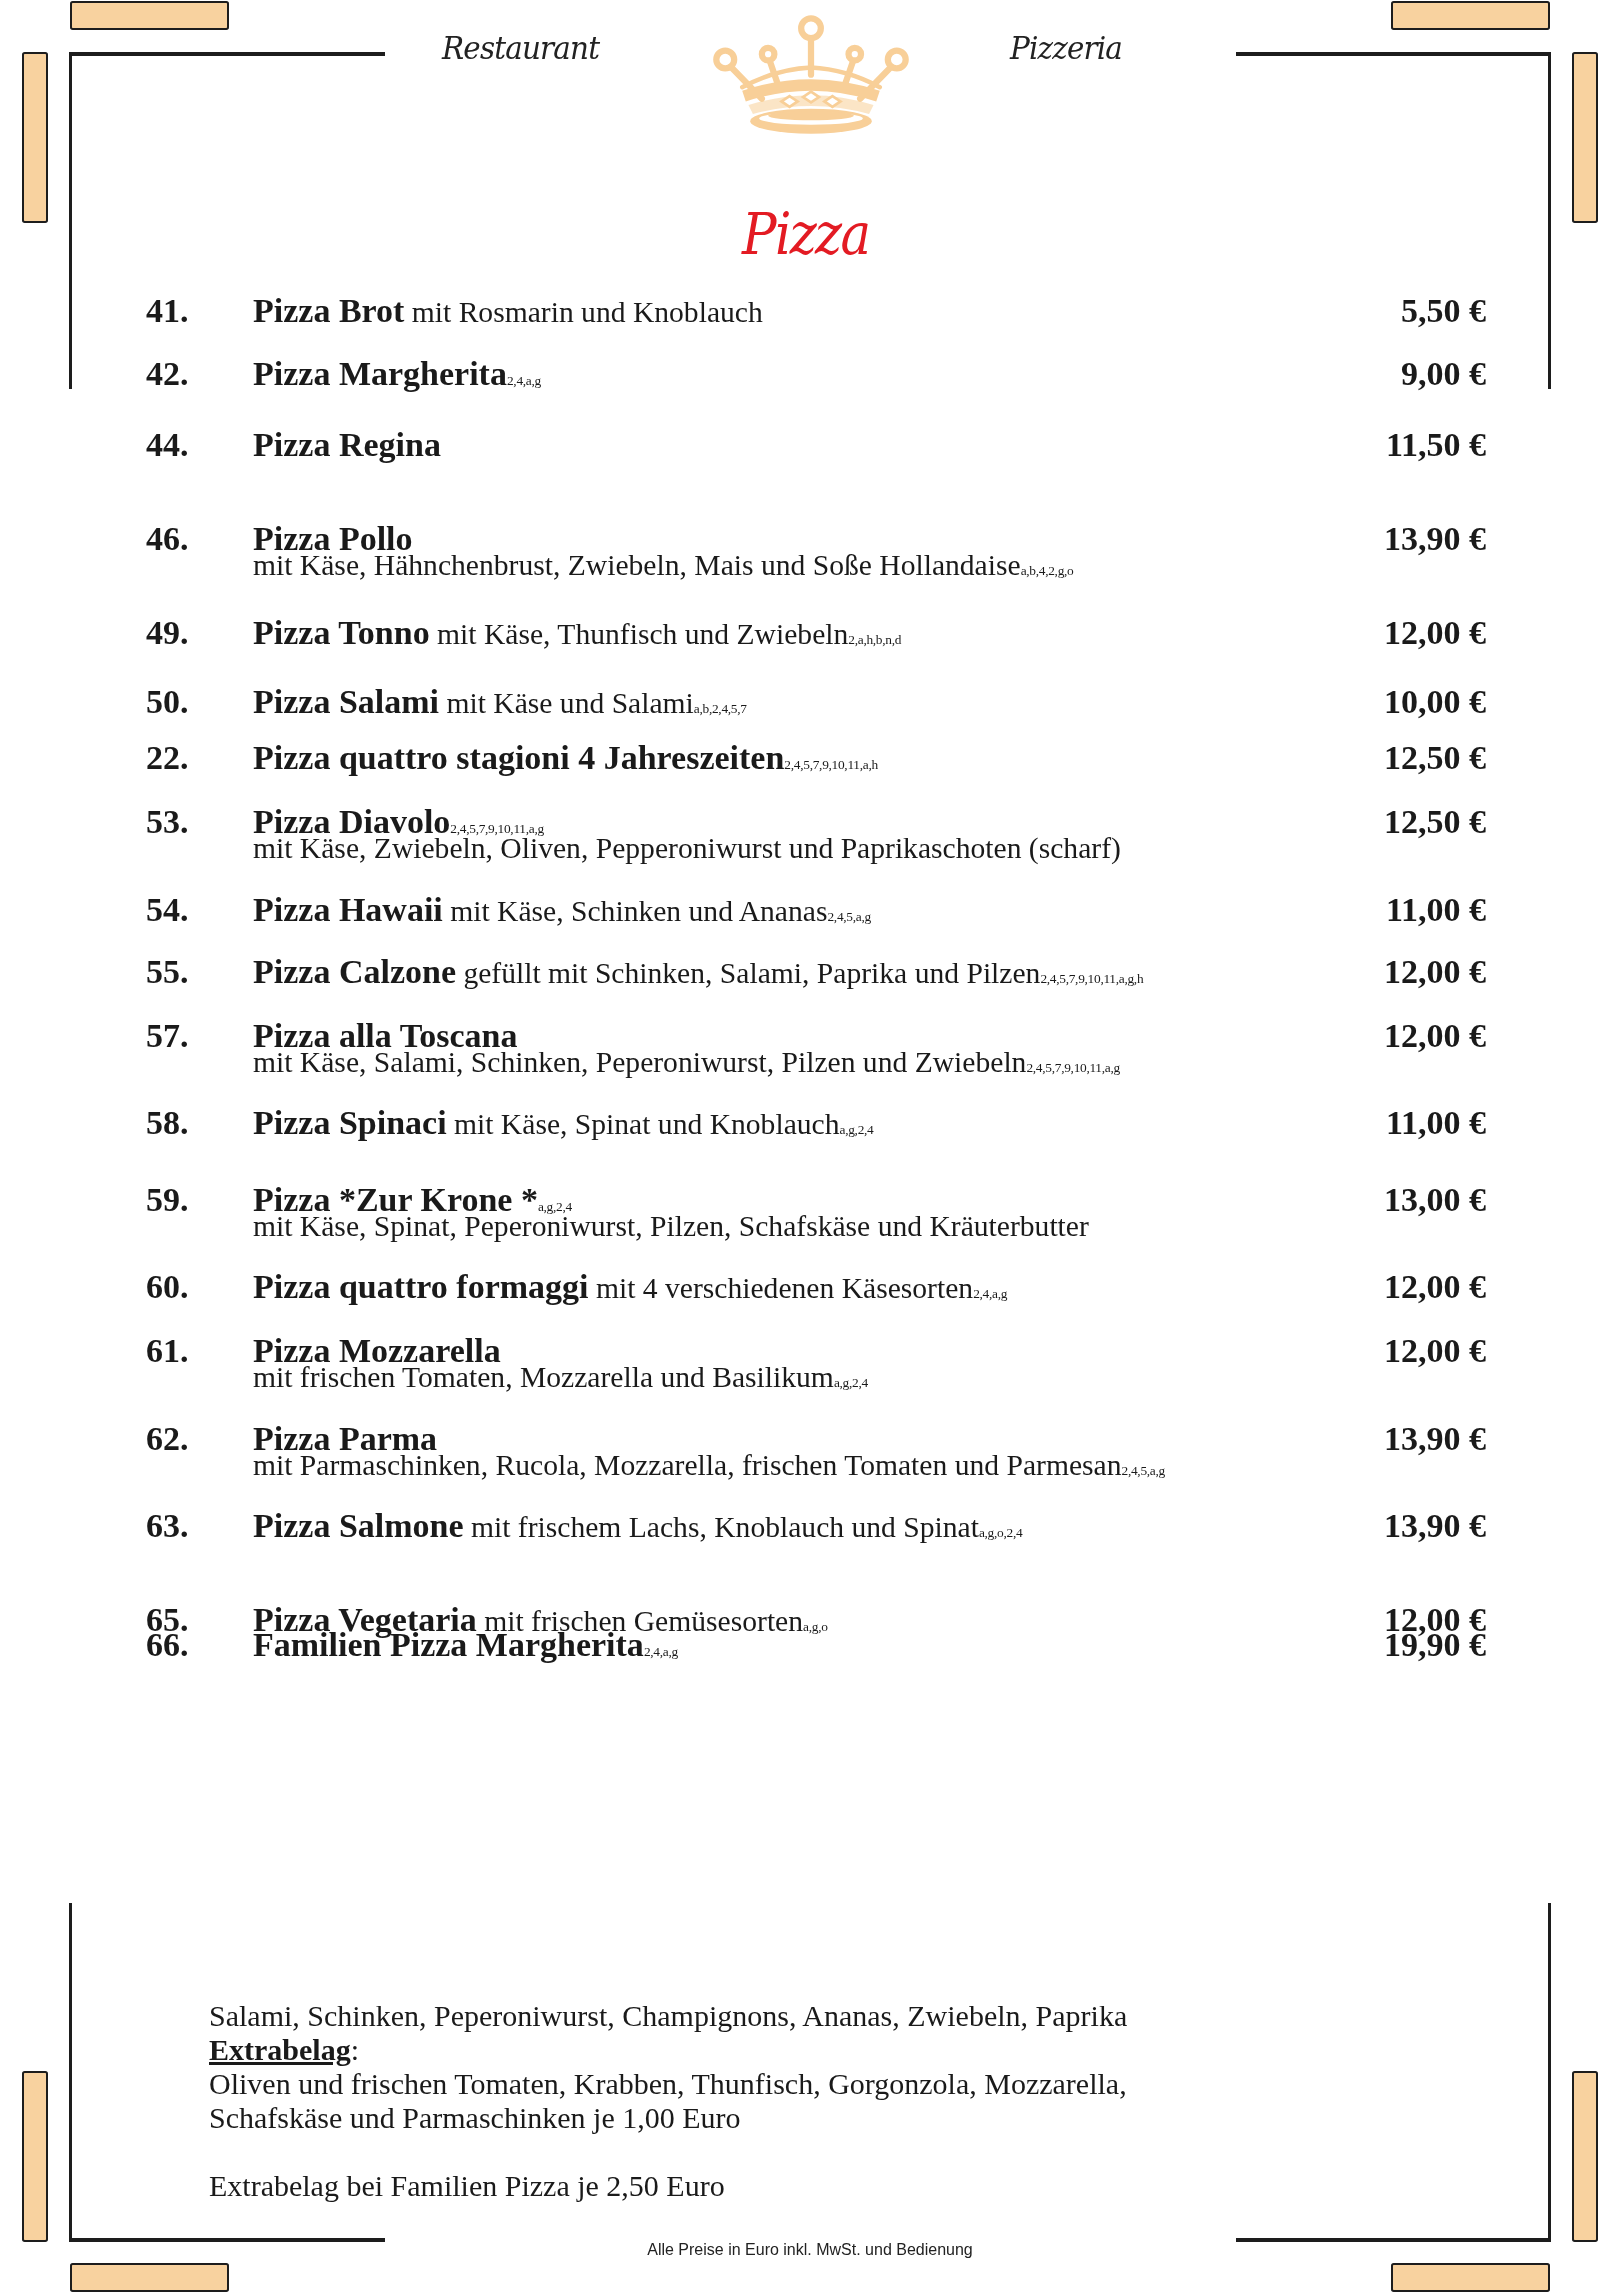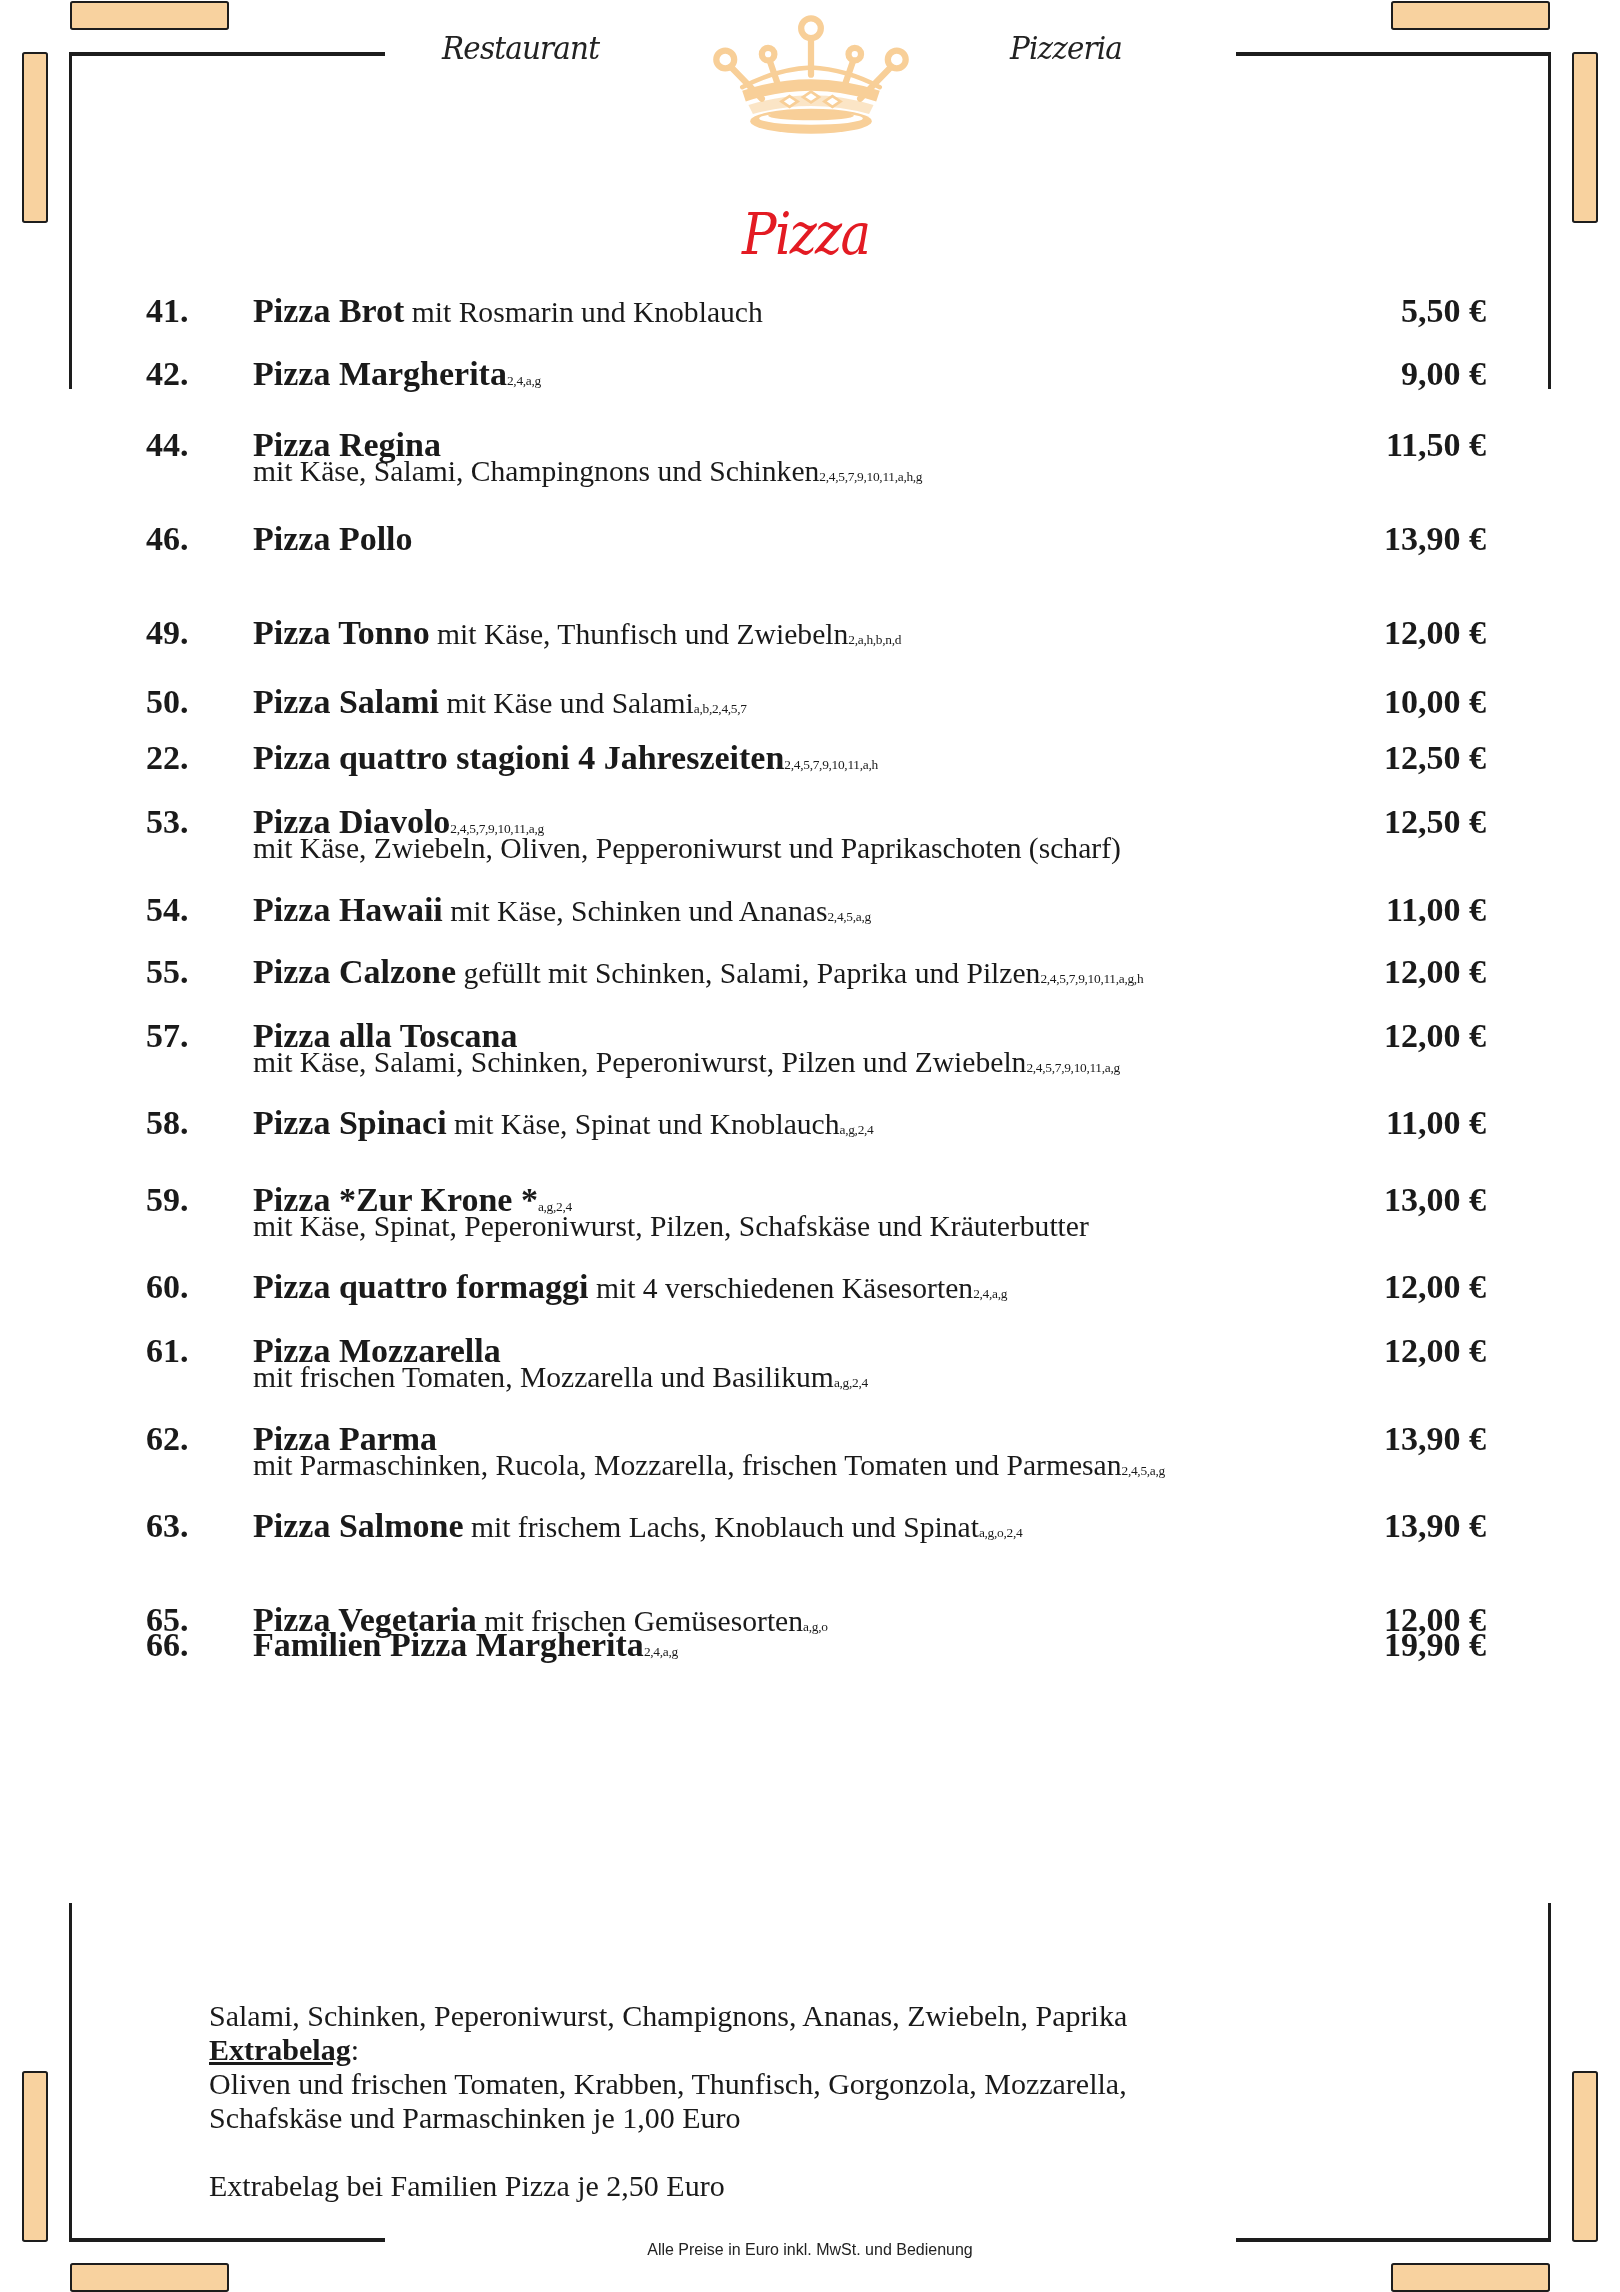--- a/index.html
+++ b/index.html
@@ -125,26 +125,26 @@
       <div class="price">5,50 €</div>
     </div>
     <div class="row" style="top: 354px;">
       <div class="num">42.</div>
       <div class="title-line"><span class="name">Pizza Margherita</span><span class="allergen">2,4,a,g</span></div>
       <div class="price">9,00 €</div>
     </div>
     <div class="row" style="top: 425px;">
       <div class="num">44.</div>
       <div class="title-line"><span class="name">Pizza Regina</span></div>
-      <div class="desc-line"><span>mit Käse, Salami, Champingnons und Schinken</span><span class="allergen">2,4,5,7,9,10,11,a,h,g</span></div>
       <div class="price">11,50 €</div>
     </div>
     <div class="row" style="top: 519px;">
       <div class="num">46.</div>
       <div class="title-line"><span class="name">Pizza Pollo</span></div>
+      <div class="desc-line"><span>mit Käse, Hähnchenbrust, Zwiebeln, Mais und Soße Hollandaise</span><span class="allergen">a,b,4,2,g,o</span></div>
       <div class="price">13,90 €</div>
     </div>
     <div class="row" style="top: 613px;">
       <div class="num">49.</div>
       <div class="title-line"><span class="name">Pizza Tonno</span><span class="inline-desc"> mit Käse, Thunfisch und Zwiebeln</span><span class="allergen">2,a,h,b,n,d</span></div>
       <div class="price">12,00 €</div>
     </div>
     <div class="row" style="top: 682px;">
       <div class="num">50.</div>
       <div class="title-line"><span class="name">Pizza Salami</span><span class="inline-desc"> mit Käse und Salami</span><span class="allergen">a,b,2,4,5,7</span></div>

